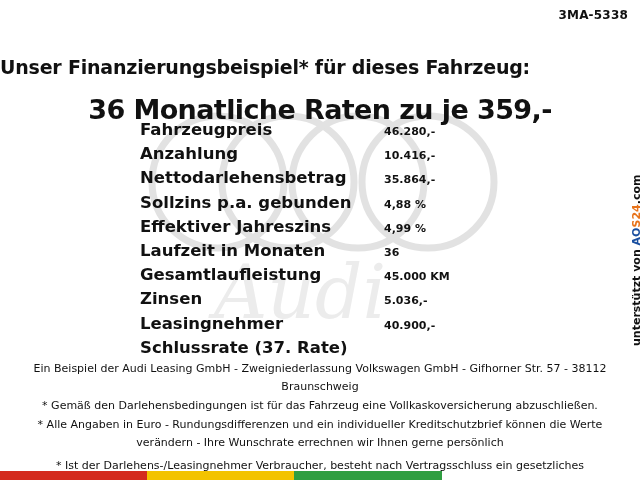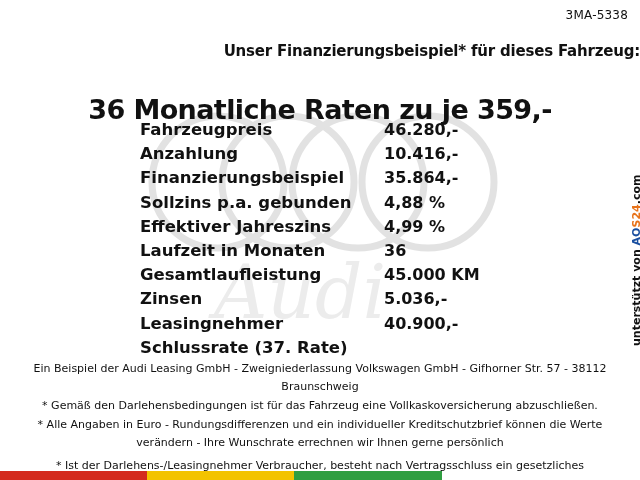--- a/index.html
+++ b/index.html
@@ -35,34 +35,34 @@
   .watermark svg {
     display: block;
   }
 
   
   .topcode {
     position: absolute;
     top: 8px;
     right: 12px;
     font-size: 12px;
-    font-weight: normal;
+    font-weight: bold;
     letter-spacing: 0.2px;
     color: #111;
     z-index: 3;
   }
 
   
   .headline1 {
     position: absolute;
-    top: 42px;
-    left: 0;
-    width: 640px;
-    text-align: right;
-    font-size: 15px;
+    top: 56px;
+    left: 0;
+    width: 640px;
+    text-align: left;
+    font-size: 19px;
     font-weight: bold;
     letter-spacing: -0.2px;
     color: #111;
     z-index: 3;
   }
   .headline2 {
     position: absolute;
     top: 78px;
     left: 0;
     width: 640px;
@@ -89,21 +89,21 @@
     height: 24.2px;
   }
   .spec-label {
     width: 244px;
     font-size: 16.5px;
     font-weight: bold;
     color: #111;
     white-space: nowrap;
   }
   .spec-value {
-    font-size: 16px;
+    font-size: 11px;
     font-weight: bold;
     color: #111;
     white-space: nowrap;
   }
 
   
   .fineprint {
     position: absolute;
     left: 26px;
     width: 588px;
@@ -195,21 +195,21 @@
   <div class="specs">
     <div class="spec-row">
       <div class="spec-label">Fahrzeugpreis</div>
       <div class="spec-value">46.280,-</div>
     </div>
     <div class="spec-row">
       <div class="spec-label">Anzahlung</div>
       <div class="spec-value">10.416,-</div>
     </div>
     <div class="spec-row">
-      <div class="spec-label">Finanzierungsbeispiel</div>
+      <div class="spec-label">Nettodarlehensbetrag</div>
       <div class="spec-value">35.864,-</div>
     </div>
     <div class="spec-row">
       <div class="spec-label">Sollzins p.a. gebunden</div>
       <div class="spec-value">4,88 %</div>
     </div>
     <div class="spec-row">
       <div class="spec-label">Effektiver Jahreszins</div>
       <div class="spec-value">4,99 %</div>
     </div>

